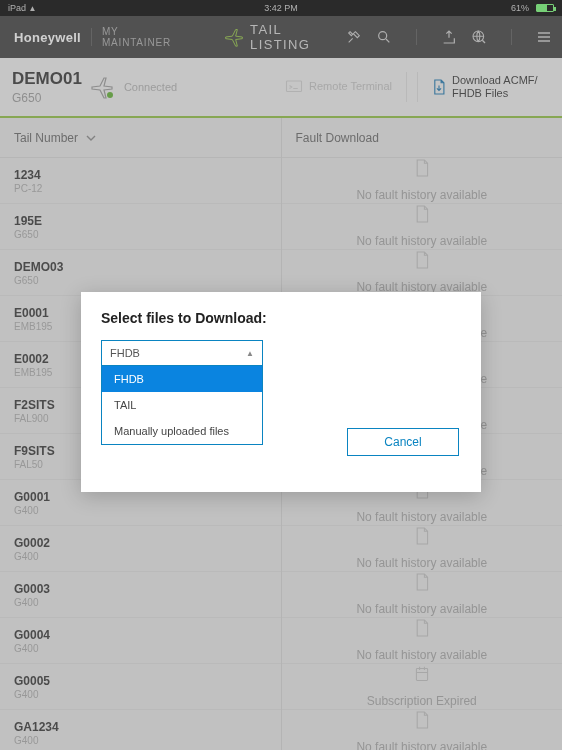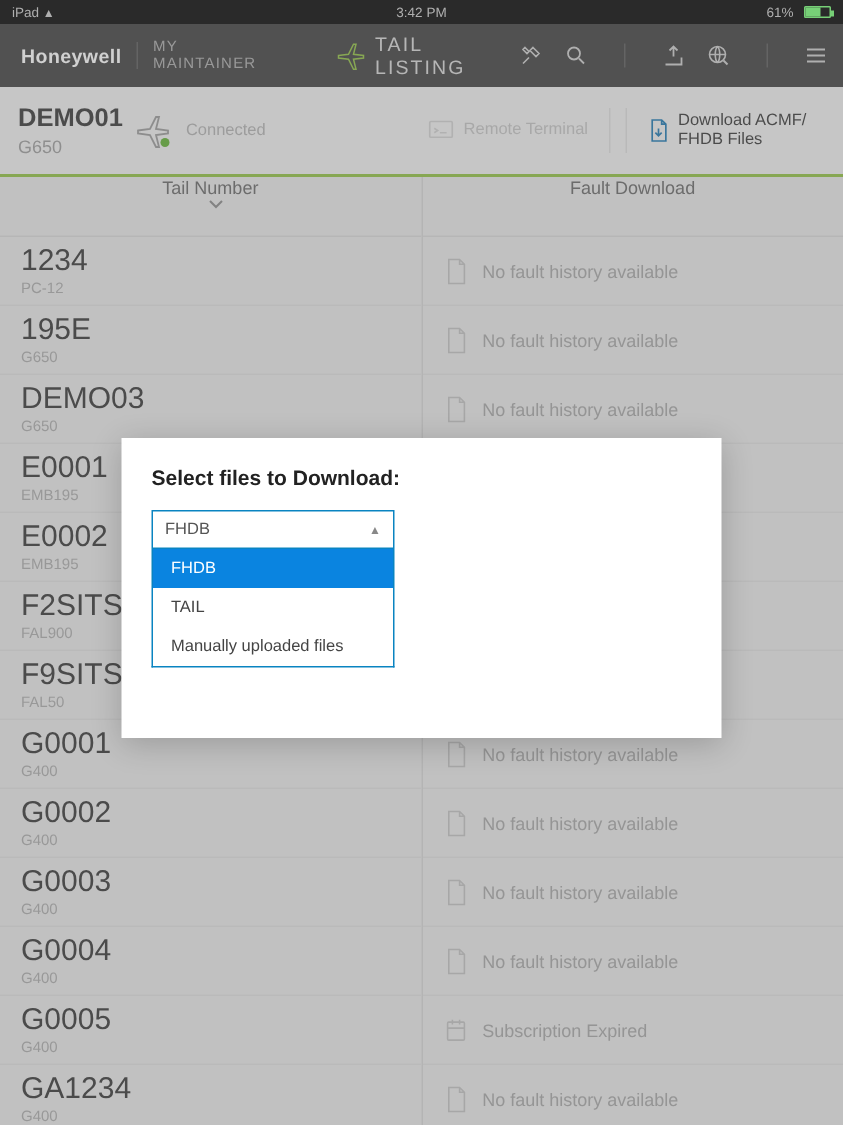--- a/index.html
+++ b/index.html
@@ -24,26 +24,26 @@
     .planeok{ margin-left:8px; display:flex; align-items:flex-end;}
     .conn{ font-size:11px; color:#b0b0b0; margin-left:10px;}
     .actions{ margin-left:auto; display:flex; align-items:center; gap:2px;}
     .action{ display:flex; align-items:center; padding:4px 8px; gap:6px; font-size:11px; line-height:1.2;}
     .action.disabled{ color:#c2c2c2;}
     .action .lab{ max-width:90px;}
     .action-div{ width:1px; height:30px; background:#dcdcdc; margin:0 4px;}
     .cols{ display:flex; height: calc(750px - 16px - 42px - 60px);}
     .col{ flex:1; overflow:hidden;}
     .col.left{ border-right:1px solid #d5d5d5;}
-    .colhead{ height:40px; display:flex; align-items:center; padding:0 14px; font-size:12px; color:#666; border-bottom:1px solid #d8d8d8;flex-direction:column;}
+    .colhead{ height:40px; display:flex; align-items:center; padding:0 14px; font-size:12px; color:#666; border-bottom:1px solid #d8d8d8;}
     .colhead .chev{ margin-left:8px;}
     .rowL{ height:46px; border-bottom:1px solid #dedede; padding:6px 14px; display:flex; flex-direction:column; justify-content:center;}
-    .rowL .tn{ font-size:20px; color:#333; font-weight:400;}
+    .rowL .tn{ font-size:12px; color:#333; font-weight:700;}
     .rowL .mo{ font-size:10px; color:#aaa; margin-top:1px;}
-    .rowR{ height:46px; border-bottom:1px solid #dedede; padding:0 14px; display:flex; align-items:center; color:#a5a5a5; font-size:12px; gap:10px;}
+    .rowR{ height:46px; border-bottom:1px solid #dedede; padding:0 14px; display:flex; align-items:center; color:#a5a5a5; font-size:12px; gap:10px;flex-direction:column;}
     .docicon{ width:16px; height:20px;}
     .overlay{ position:absolute; inset:0; background:rgba(120,120,120,0.35);}
     .modal{ position:absolute; left:81px; top:292px; width:400px; height:200px; background:#fff; padding:18px 20px; box-shadow:0 4px 20px rgba(0,0,0,.2);}
     .modal-title{ font-size:14px; font-weight:600; color:#222; margin-bottom:14px;}
     .select{ width:162px; height:26px; border:1px solid #0a84c1; font-size:11px; padding:0 8px; display:flex; align-items:center; justify-content:space-between; color:#555; cursor:pointer; position:relative;}
     .select .car{ font-size:8px; color:#888;}
     .dropdown{ width:162px; border:1px solid #0a84c1; border-top:none; background:#fff;}
     .opt{ height:26px; padding:0 12px; display:flex; align-items:center; font-size:11px; color:#444; cursor:pointer;}
     .opt.sel{ background:#0a84e0; color:#fff;}
     .cancel{ position:absolute; bottom:36px; right:22px; width:112px; height:28px; border:1px solid #0a84c1; color:#0a84c1; display:flex; align-items:center; justify-content:center; font-size:12px; background:#fff; cursor:pointer;}
@@ -296,13 +296,16 @@
   <div class="modal-title">Select files to Download:</div>
   <div class="select">
     <span>FHDB</span>
     <span class="car">▲</span>
   </div>
   <div class="dropdown" id="dropdown">
       <div class="opt sel">FHDB</div>
       <div class="opt">TAIL</div>
       <div class="opt">Manually uploaded files</div>
     </div>
+  <div class="cancel">
+    <span>Cancel</span>
+  </div>
 </div>
 
 </body></html>

